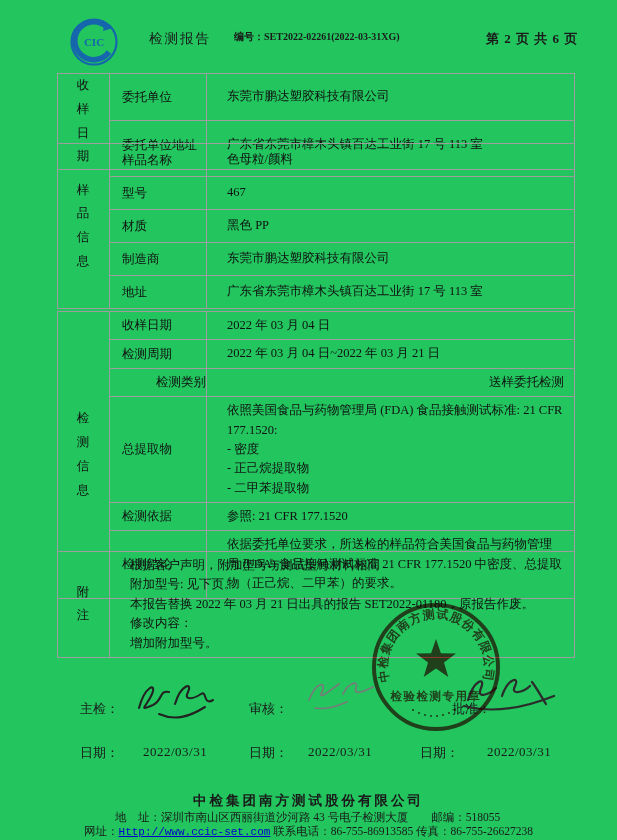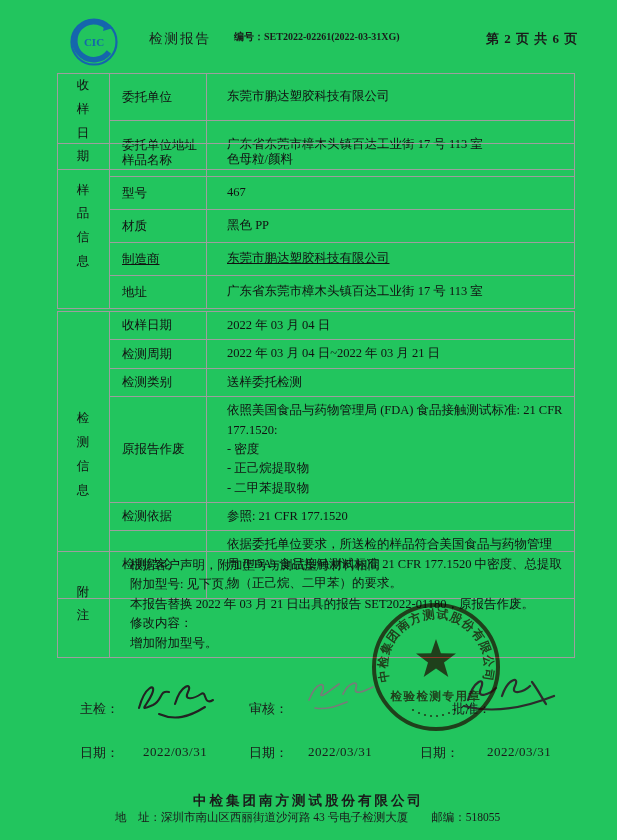--- a/index.html
+++ b/index.html
@@ -89,21 +89,21 @@
       <td class="val">色母粒/颜料</td>
     </tr>
     <tr style="height:33px;">
       <td class="lbl">型号</td>
       <td class="val">467</td>
     </tr>
     <tr style="height:33px;">
       <td class="lbl">材质</td>
       <td class="val">黑色 PP</td>
     </tr>
-    <tr style="height:33px;text-decoration:underline;">
+    <tr style="height:33px;">
       <td class="lbl">制造商</td>
       <td class="val">东莞市鹏达塑胶科技有限公司</td>
     </tr>
     <tr style="height:33px;">
       <td class="lbl">地址</td>
       <td class="val">广东省东莞市樟木头镇百达工业街 17 号 113 室</td>
     </tr>
   </tbody>
     </table>
 
@@ -116,26 +116,26 @@
     <tbody>
         <tr style="height:26px;">
       <td class="grp" rowspan="6"><span class="vgrp">检测信息</span></td>
       <td class="lbl">收样日期</td>
       <td class="val">2022 年 03 月 04 日</td>
     </tr>
     <tr style="height:26px;">
       <td class="lbl">检测周期</td>
       <td class="val">2022 年 03 月 04 日~2022 年 03 月 21 日</td>
     </tr>
-    <tr style="height:26px;">
+    <tr style="height:26px;text-align:right;">
       <td class="lbl">检测类别</td>
       <td class="val">送样委托检测</td>
     </tr>
     <tr style="height:85px;">
-      <td class="lbl">原报告作废</td>
+      <td class="lbl">总提取物</td>
       <td class="val ml">依照美国食品与药物管理局 (FDA) 食品接触测试标准: 21 CFR 177.1520:
 - 密度
 - 正己烷提取物
 - 二甲苯提取物</td>
     </tr>
     <tr style="height:26px;">
       <td class="lbl">检测依据</td>
       <td class="val">参照: 21 CFR 177.1520</td>
     </tr>
     <tr style="height:50px;">
@@ -217,14 +217,18 @@
         <path d="M6,38 C36,46 66,40 96,28"></path>
         <path d="M74,14 C80,22 84,30 88,36"></path>
       </g>
     </svg>
     <span class="date-label" style="left:420px; top:76px;">日期：</span>
     <span class="date-val" style="left:487px; top:76px;">2022/03/31</span>
   </div>
 
   <div class="ft-company">中检集团南方测试股份有限公司</div>
   <div class="ft-line1">地　址：深圳市南山区西丽街道沙河路 43 号电子检测大厦　　邮编：518055</div>
+  <div class="ft-line2">
+    <span>网址：</span><a class="ft-url" href="#">Http://www.ccic-set.com</a>
+    <span>联系电话：86-755-86913585  传真：86-755-26627238</span>
+  </div>
 
 </div>
 
 </body></html>

